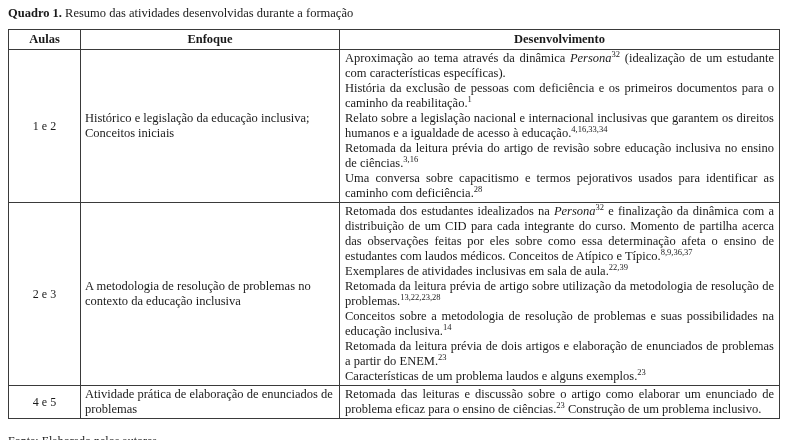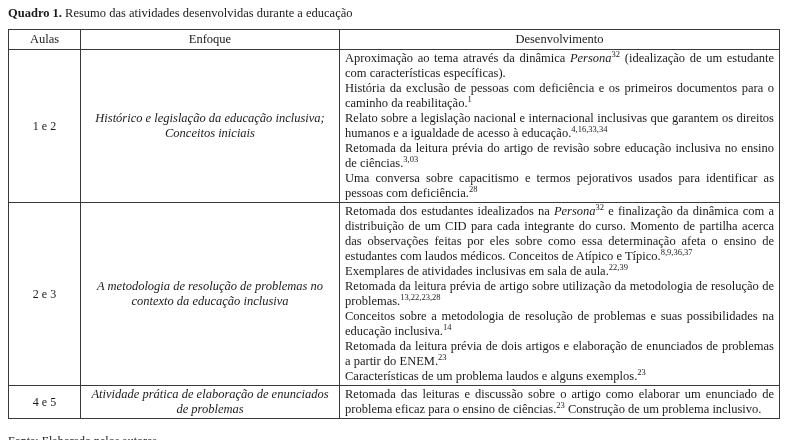--- a/index.html
+++ b/index.html
@@ -23,41 +23,40 @@
   table.quadro {
     border-collapse: collapse;
     table-layout: fixed;
     width: 771px;
   }
   table.quadro th,
   table.quadro td {
     border: 1px solid #3a3a3a;
   }
   table.quadro th {
-    font-weight: normal;
+    font-weight: bold;
     font-size: 12.5px;
     line-height: 15px;
     text-align: center;
     padding: 2px 2px;
   }
   td.aulas {
     text-align: center;
     vertical-align: middle;
     font-size: 12px;
     line-height: 15px;
     padding: 1px 18px;
   }
   td.enfoque {
-    text-align: center;
+    text-align: left;
     vertical-align: middle;
     font-size: 12.5px;
     line-height: 15px;
     padding: 1px 4px;
     white-space: pre-line;
-    font-style: italic;
   }
   td.desenvolvimento {
     vertical-align: top;
     font-size: 12.5px;
     line-height: 15px;
     padding: 1px 5px 1px 5px;
   }
   .par {
     text-align: justify;
     margin: 0;
@@ -70,21 +69,21 @@
     margin: 15px 0 0 0;
     font-size: 12px;
     line-height: 14px;
   }
 </style>
 </head>
 <body>
 
 <div class="doc">
 
-  <p class="caption"><b>Quadro 1.</b><span> Resumo das atividades desenvolvidas durante a educação</span></p>
+  <p class="caption"><b>Quadro 1.</b><span> Resumo das atividades desenvolvidas durante a formação</span></p>
 
   <table class="quadro">
     <colgroup>
       <col style="width:72px">
       <col style="width:259px">
       <col style="width:440px">
     </colgroup>
     <thead>
       <tr>
         <th>Aulas</th>
@@ -94,22 +93,22 @@
     </thead>
     <tbody>
         <tr>
           <td class="aulas">1 e 2</td>
           <td class="enfoque">Histórico e legislação da educação inclusiva;
 Conceitos iniciais</td>
           <td class="desenvolvimento">
             <div class="par"><span>Aproximação ao tema através da dinâmica </span><i>Persona</i><sup>32</sup><span> (idealização de um estudante com características específicas).</span></div>
             <div class="par"><span>História da exclusão de pessoas com deficiência e os primeiros documentos para o caminho da reabilitação.</span><sup>1</sup></div>
             <div class="par"><span>Relato sobre a legislação nacional e internacional inclusivas que garantem os direitos humanos e a igualdade de acesso à educação.</span><sup>4,16,33,34</sup></div>
-            <div class="par"><span>Retomada da leitura prévia do artigo de revisão sobre educação inclusiva no ensino de ciências.</span><sup>3,03</sup></div>
-            <div class="par"><span>Uma conversa sobre capacitismo e termos pejorativos usados para identificar as pessoas com deficiência.</span><sup>28</sup></div>
+            <div class="par"><span>Retomada da leitura prévia do artigo de revisão sobre educação inclusiva no ensino de ciências.</span><sup>3,16</sup></div>
+            <div class="par"><span>Uma conversa sobre capacitismo e termos pejorativos usados para identificar as caminho com deficiência.</span><sup>28</sup></div>
           </td>
         </tr>
         <tr>
           <td class="aulas">2 e 3</td>
           <td class="enfoque">A metodologia de resolução de problemas no contexto da educação inclusiva</td>
           <td class="desenvolvimento">
             <div class="par"><span>Retomada dos estudantes idealizados na </span><i>Persona</i><sup>32</sup><span> e finalização da dinâmica com a distribuição de um CID para cada integrante do curso. Momento de partilha acerca das observações feitas por eles sobre como essa determinação afeta o ensino de estudantes com laudos médicos. Conceitos de Atípico e Típico.</span><sup>8,9,36,37</sup></div>
             <div class="par"><span>Exemplares de atividades inclusivas em sala de aula.</span><sup>22,39</sup></div>
             <div class="par"><span>Retomada da leitura prévia de artigo sobre utilização da metodologia de resolução de problemas.</span><sup>13,22,23,28</sup></div>
             <div class="par"><span>Conceitos sobre a metodologia de resolução de problemas e suas possibilidades na educação inclusiva.</span><sup>14</sup></div>

